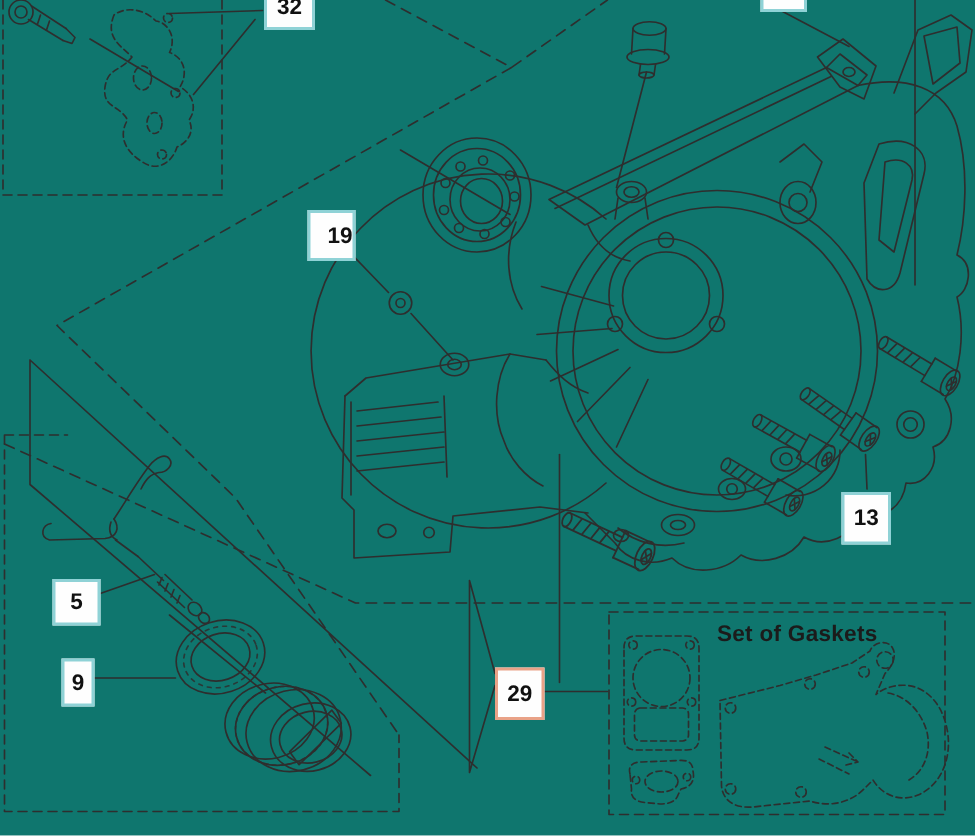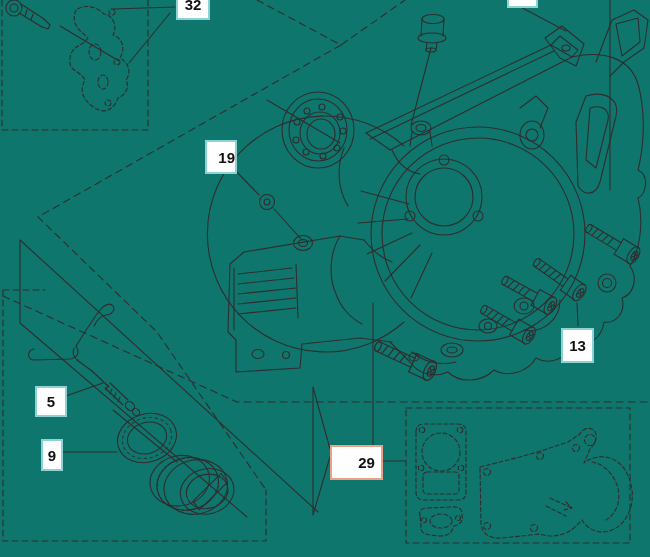--- a/index.html
+++ b/index.html
@@ -258,18 +258,19 @@
 </div>
 <div class="callout" style="left:35px;top:386px;width:28px;height:27px;">
   <span>5</span>
 </div>
 <div class="callout" style="left:41px;top:439px;width:18px;height:28px;">
   <span>9</span>
 </div>
 <div class="callout" style="left:561px;top:328px;width:29px;height:31px;">
   <span>13</span>
 </div>
-<div class="callout selected" style="left:330px;top:445px;width:29px;height:31px;padding-left:20px;">
+<div class="callout selected" style="left:330px;top:445px;width:29px;height:31px;">
   <span>29</span>
 </div>
 
+<div class="gaskets-title">Set of Gaskets</div>
 
 </div>
 
 </body></html>

